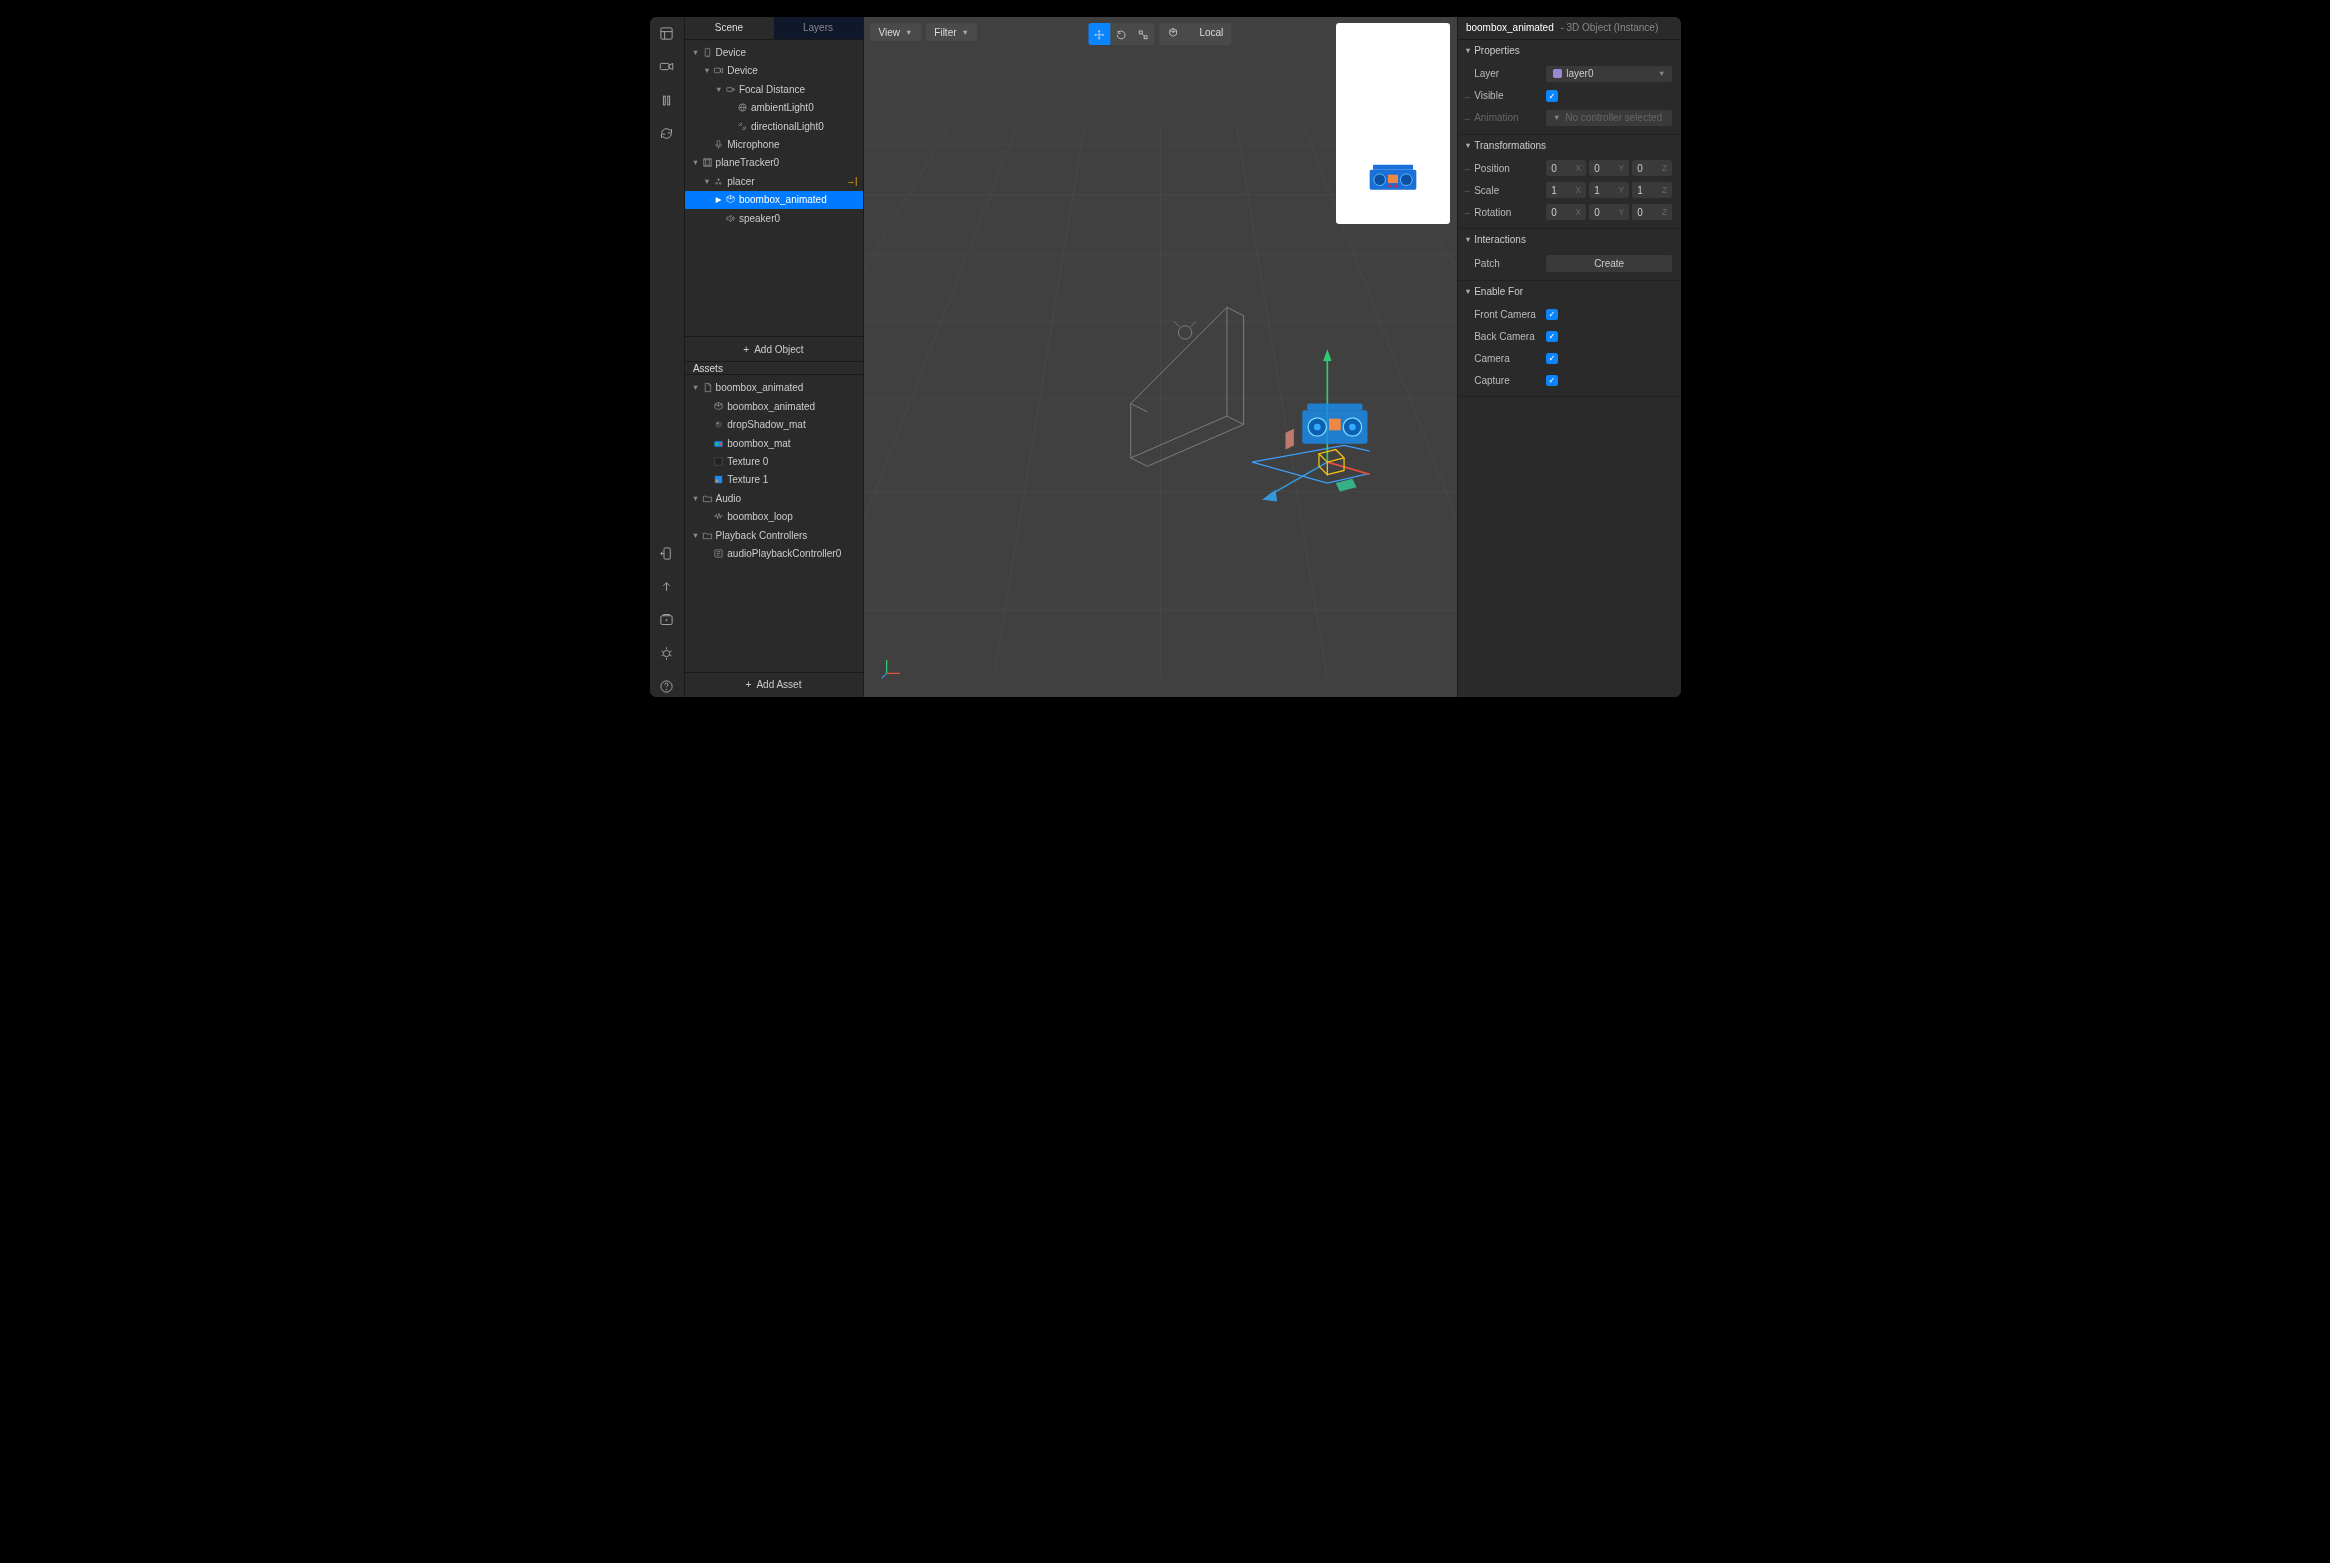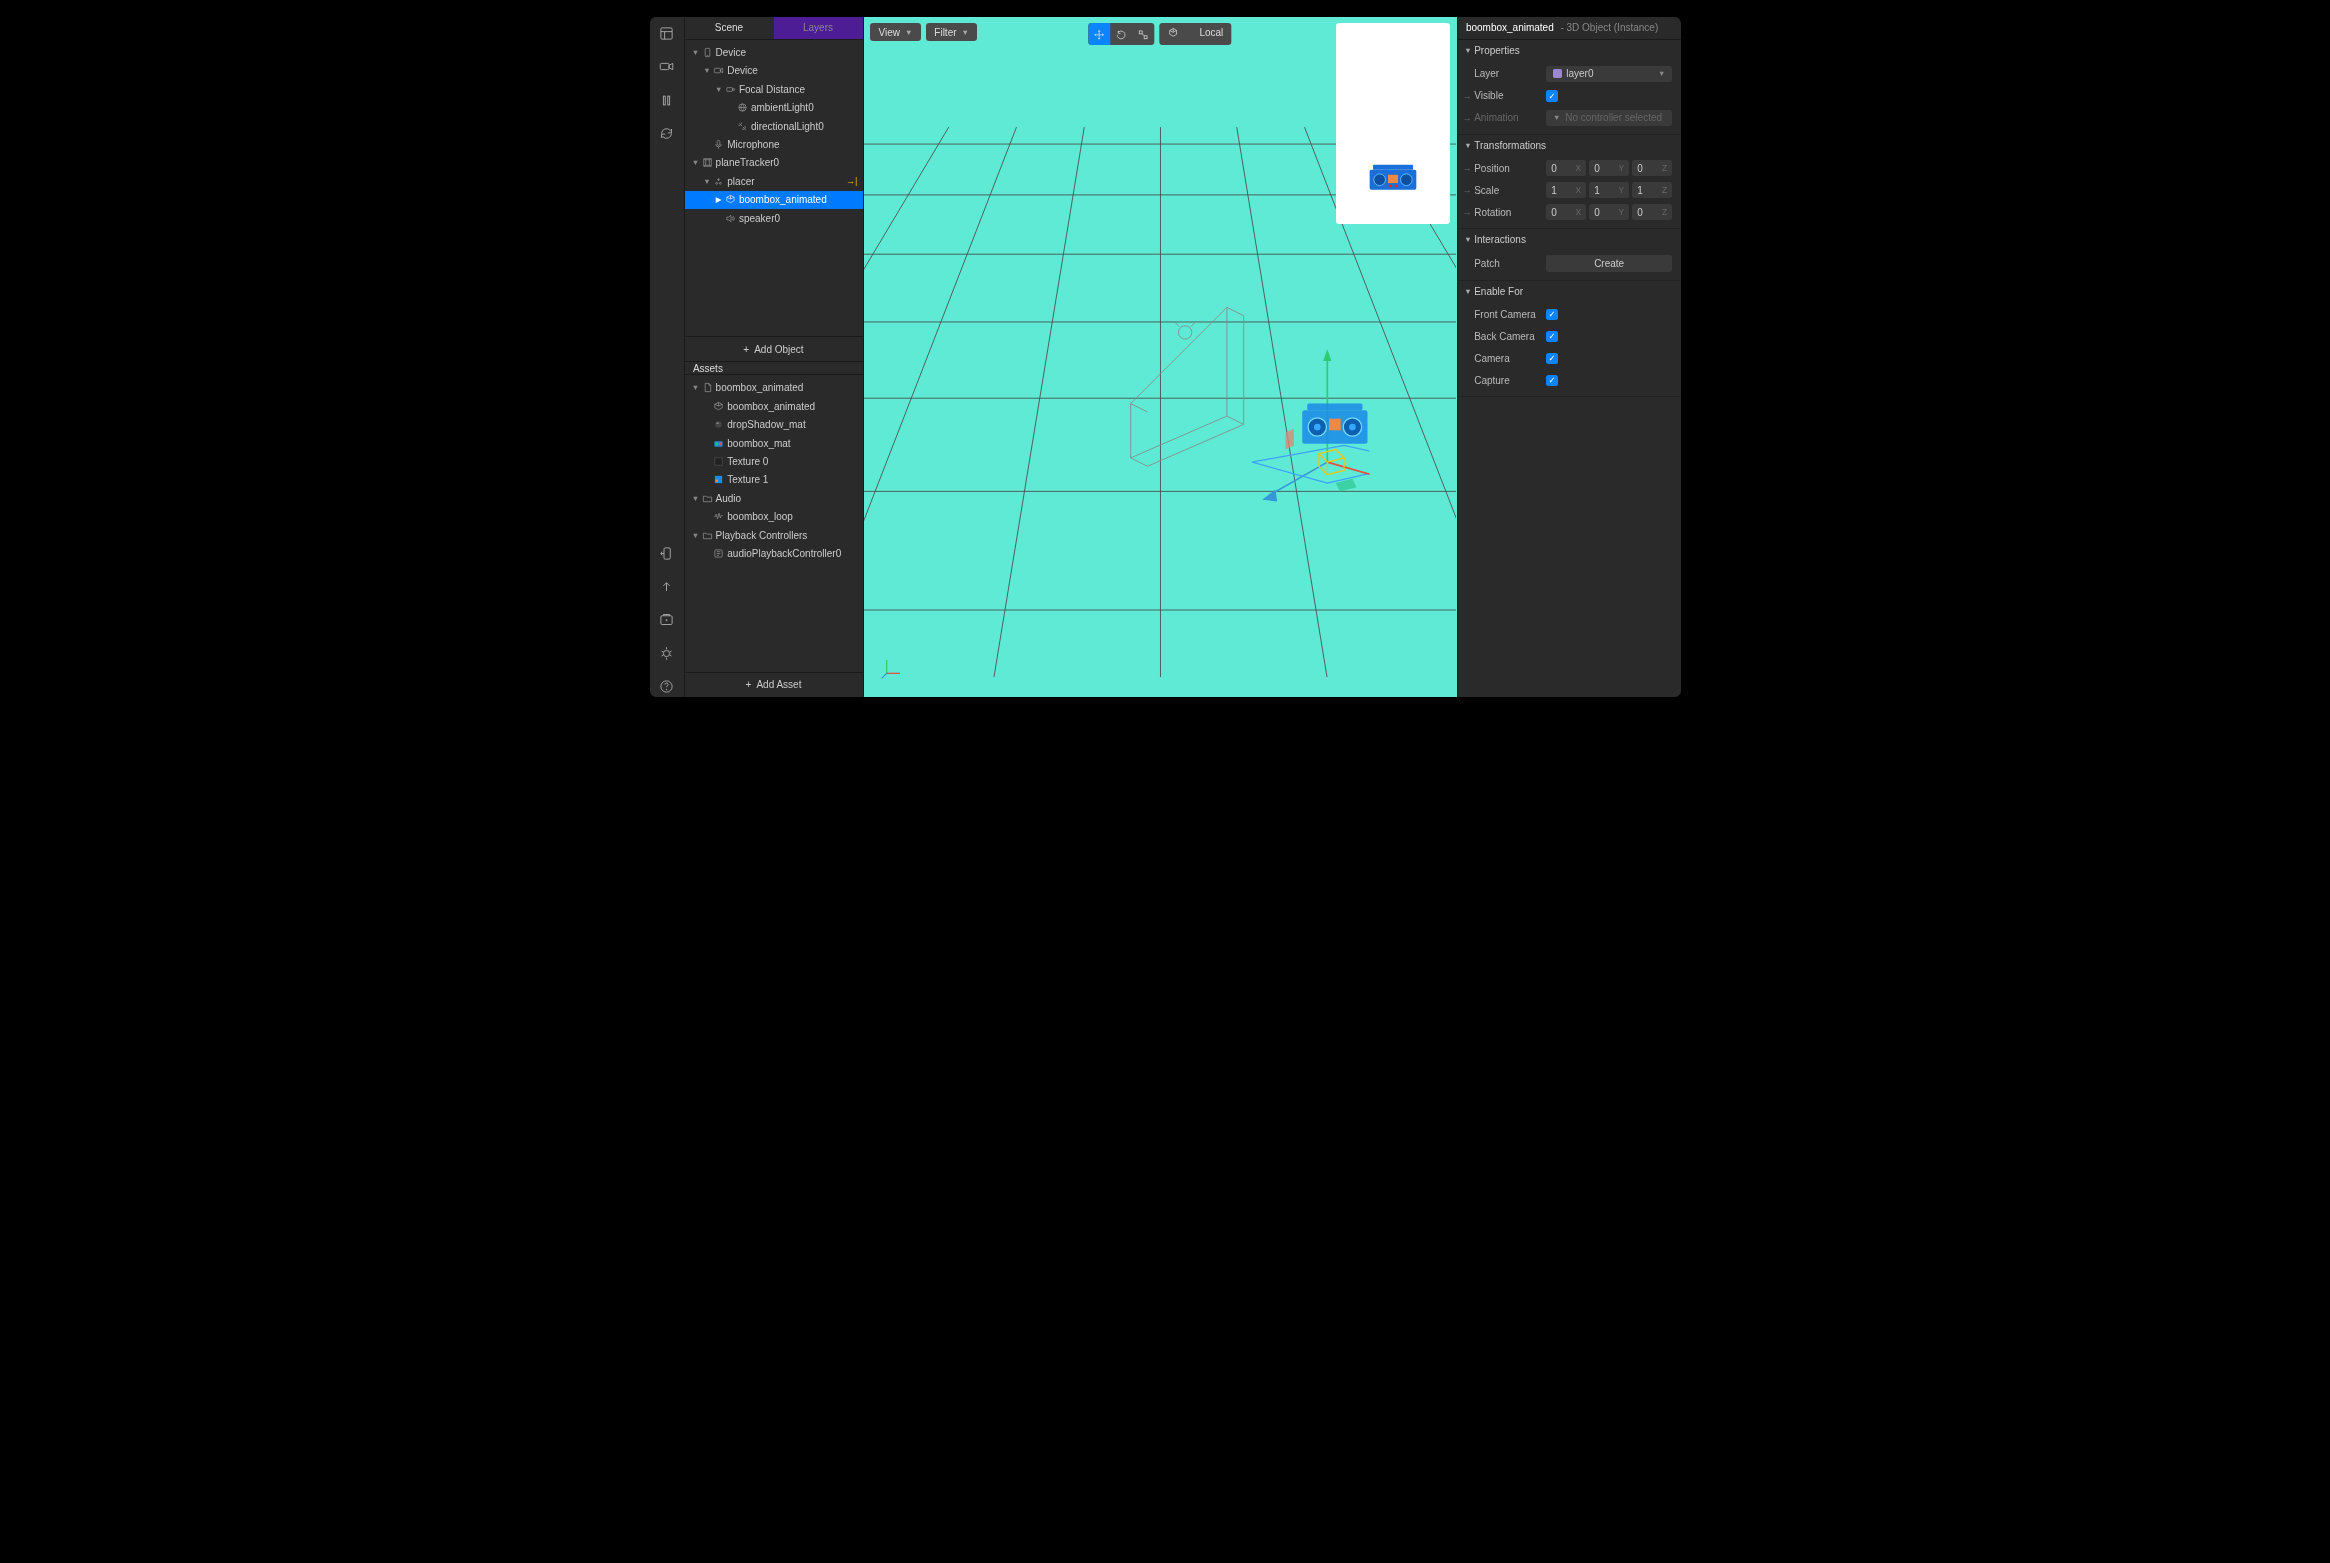--- a/index.html
+++ b/index.html
@@ -12,37 +12,37 @@
 .tl.yellow { background: #febc2e; }
 .tl.green { background: #28c840; }
 .title { position: absolute; left: 50%; transform: translateX(-50%); color: #d0d0d0; font-size: 11px; }
 .body { flex: 1; display: flex; min-height: 0; }
 .far-left { width: 35px; background: #2a2a2a; border-right: 0.8px solid #1a1a1a; display: flex; flex-direction: column; align-items: center; padding-top: 6.7px; gap: 13.4px; }
 .far-left .spacer { flex: 1; }
 .fl-icon { width: 20px; height: 20px; display: flex; align-items: center; justify-content: center; color: #aaa; cursor: pointer; }
 .fl-icon svg { width: 15px; height: 15px; stroke: #aaa; fill: none; stroke-width: 1.5; }
 .left-panel { width: 179px; background: #2a2a2a; border-right: 0.8px solid #1a1a1a; display: flex; flex-direction: column; }
 .tabs { display: flex; height: 23.4px; border-bottom: 0.8px solid #1a1a1a; }
-.tab { flex: 1; display: flex; align-items: center; justify-content: center; color: #888; cursor: pointer; background: #4c1d95; }
+.tab { flex: 1; display: flex; align-items: center; justify-content: center; color: #888; cursor: pointer; background: #0f172a; }
 .tab.active { background: #2a2a2a; color: #ddd; }
 .tree { flex: 1; overflow-y: auto; padding: 3.3px 0; }
 .tree-item { display: flex; align-items: center; height: 18.4px; color: #ccc; cursor: pointer; padding-right: 5px; white-space: nowrap; }
 .tree-item.selected { background: #007aff; color: #fff; }
 .tree-item .indent { display: inline-block; }
 .tree-item .caret { width: 8.4px; display: inline-flex; justify-content: center; color: #888; font-size: 7.5px; }
 .tree-item.selected .caret { color: #fff; }
 .tree-item .caret.hidden { visibility: hidden; }
 .tree-item .ticon { width: 15px; display: inline-flex; justify-content: center; align-items: center; }
 .tree-item .ticon svg { width: 11px; height: 11px; stroke: #aaa; fill: none; stroke-width: 1.3; }
 .tree-item.selected .ticon svg { stroke: #fff; }
 .tree-item .label { margin-left: 1px; }
 .tree-item .yellow-arrow { margin-left: auto; color: #f5b400; font-size: 9.2px; }
 .panel-btn { height: 25px; border-top: 0.8px solid #1a1a1a; display: flex; align-items: center; justify-content: center; color: #ccc; cursor: pointer; gap: 5px; }
 .panel-header { height: 14px; border-top: 0.8px solid #1a1a1a; border-bottom: 0.8px solid #1a1a1a; display: flex; align-items: center; padding: 0 8.4px; color: #ddd; font-weight: 500; }
-.viewport { flex: 1; background: #5eead4; position: relative; overflow: hidden; }
+.viewport { flex: 1; background: #404040; position: relative; overflow: hidden; }
 .vp-toolbar { position: absolute; top: 6.7px; left: 6.7px; display: flex; gap: 5px; z-index: 5; }
 .vp-btn { background: #4a4a4a; color: #ddd; border-radius: 3.3px; padding: 3.3px 8.4px; display: flex; align-items: center; gap: 5px; cursor: pointer; font-size: 10px; }
 .vp-btn .chev { font-size: 7.5px; color: #aaa; }
 .vp-center-tools { position: absolute; top: 6.7px; left: 50%; transform: translateX(-50%); display: flex; gap: 5px; z-index: 5; }
 .tool-group { background: #4a4a4a; border-radius: 3.3px; display: flex; overflow: hidden; }
 .tool-btn { width: 22px; height: 22px; display: flex; align-items: center; justify-content: center; cursor: pointer; color: #ddd; }
 .tool-btn.active { background: #0a84ff; }
 .tool-btn svg { width: 11.7px; height: 11.7px; stroke: #ddd; fill: none; stroke-width: 1.5; }
 .local-btn { background: #4a4a4a; border-radius: 3.3px; padding: 3.3px 8.4px; display: flex; align-items: flex-start; gap: 20px; cursor: pointer; color: #ddd; }
 .preview { position: absolute; top: 6.7px; right: 6.7px; width: 114px; height: 201px; background: #fff; border-radius: 3.3px; z-index: 5; display:flex; align-items:flex-end; justify-content:center; padding-bottom:33px; }

